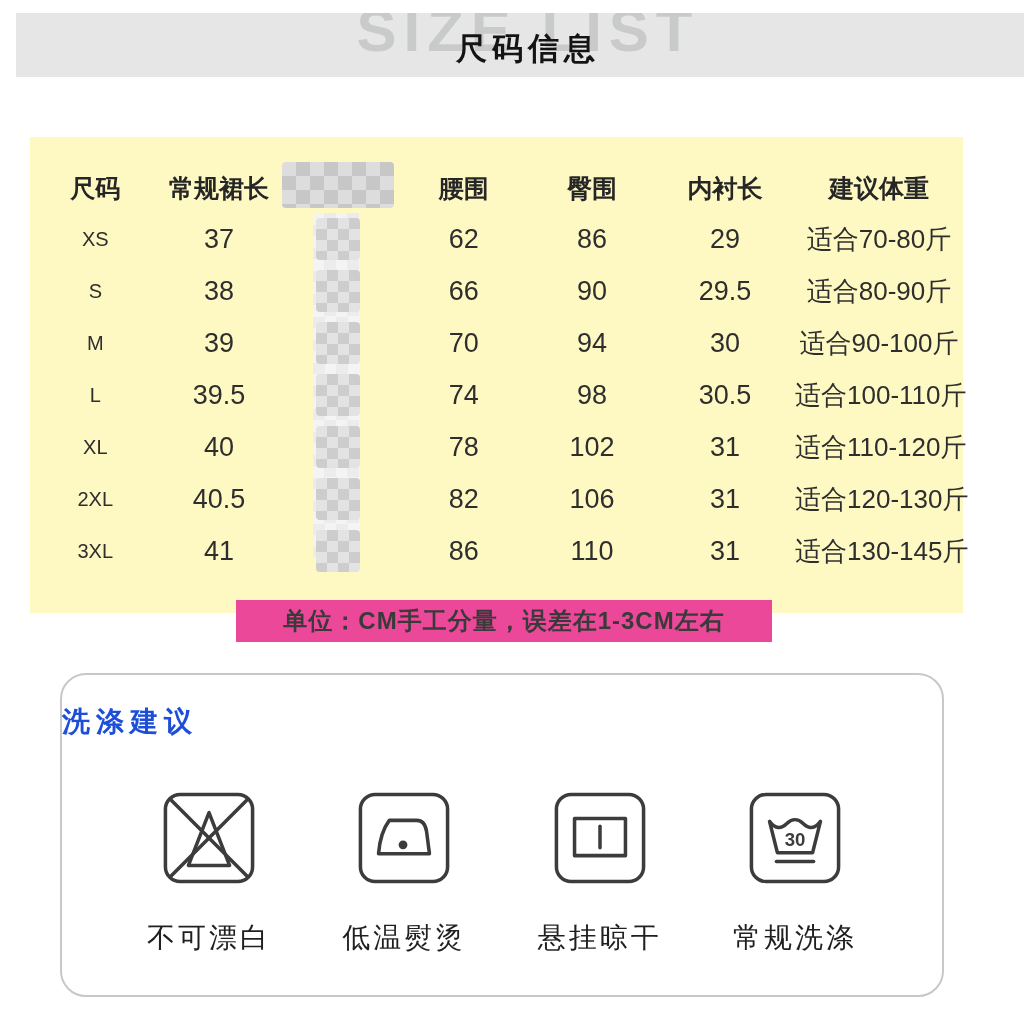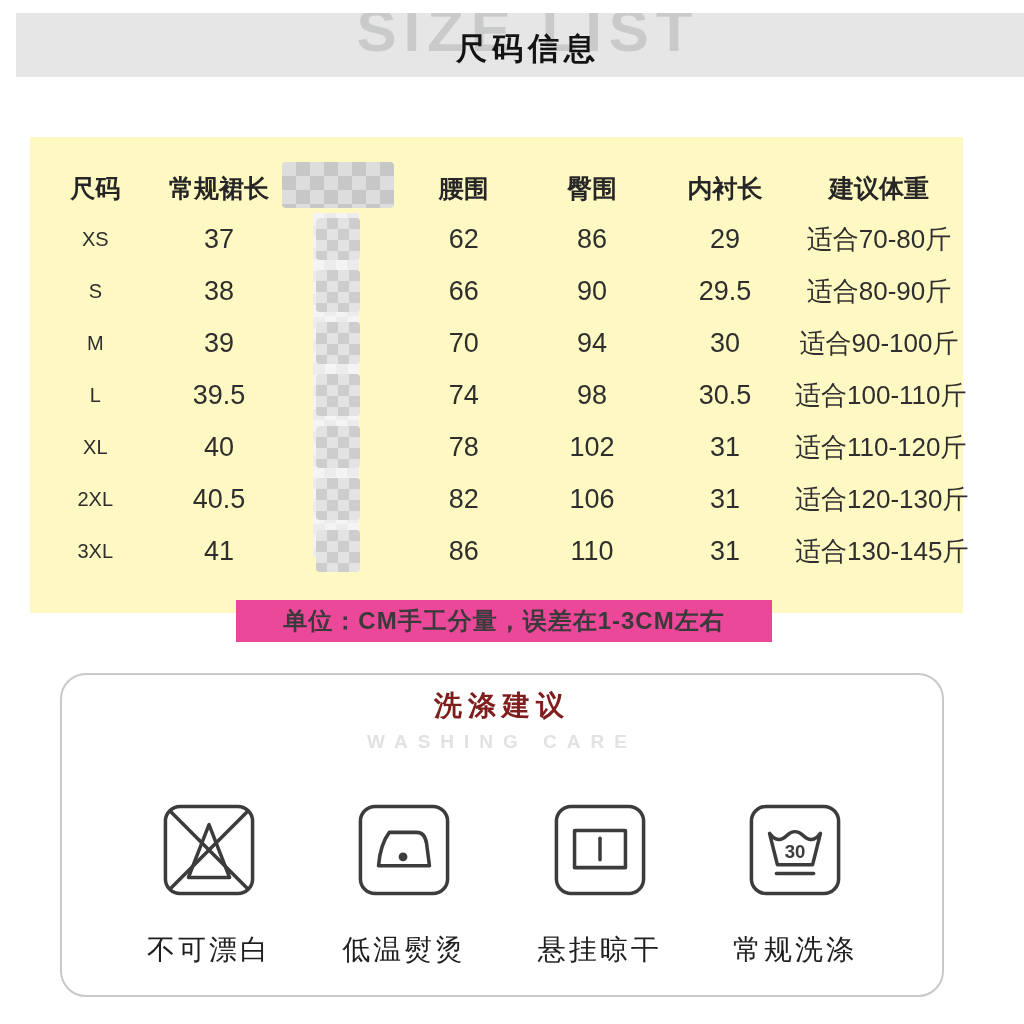--- a/index.html
+++ b/index.html
@@ -43,22 +43,22 @@
   
   .note-strip{position:absolute;left:236px;top:600px;width:536px;height:42px;
               background:#ec4899;display:flex;align-items:center;justify-content:center;}
   .note-text{font-size:24px;font-weight:600;color:#3a3a3a;letter-spacing:1px;
              white-space:nowrap;}
 
   
   .care-box{position:absolute;left:60px;top:673px;width:884px;height:324px;
             background:#fff;border:2px solid #c8c8c8;border-radius:26px;
             box-sizing:border-box;}
-  .care-title{padding-top:12px;text-align:center;font-size:28px;font-weight:bold;
-              letter-spacing:6px;color:#7f1d1d;}
+  .care-title{padding-top:28px;font-size:28px;font-weight:bold;
+              letter-spacing:6px;color:#1d4ed8;}
   .care-sub{margin-top:6px;text-align:center;font-size:19px;font-weight:bold;
             letter-spacing:10px;color:#e2e2e2;}
   .icons-row{margin-top:50px;display:flex;justify-content:space-between;
              padding:0 72px;}
   .care-item{width:150px;display:flex;flex-direction:column;align-items:center;}
   .care-item svg{width:94px;height:94px;}
   .care-glyph{stroke:#3c3c3c;stroke-width:3.6;fill:none;stroke-linejoin:round;
               stroke-linecap:round;}
   .care-label{margin-top:34px;font-size:28px;font-weight:500;color:#1f1f1f;
               letter-spacing:3px;white-space:nowrap;}
@@ -170,21 +170,20 @@
     <div class="tcell c6">适合130-145斤</div>
   </div>
 </div>
 
 <div class="note-strip">
   <span class="note-text">单位：CM手工分量，误差在1-3CM左右</span>
 </div>
 
 <div class="care-box">
   <div class="care-title">洗涤建议</div>
-  <div class="care-sub">WASHING CARE</div>
 
   <div class="icons-row">
 
     <div class="care-item">
       <svg viewBox="0 0 96 96">
         <rect class="care-glyph" x="3.5" y="3.5" width="89" height="89" rx="15"></rect>
         <polygon class="care-glyph" points="48,22 27,76 69,76"></polygon>
         <line class="care-glyph" x1="9" y1="9" x2="87" y2="87"></line>
         <line class="care-glyph" x1="87" y1="9" x2="9" y2="87"></line>
       </svg>

